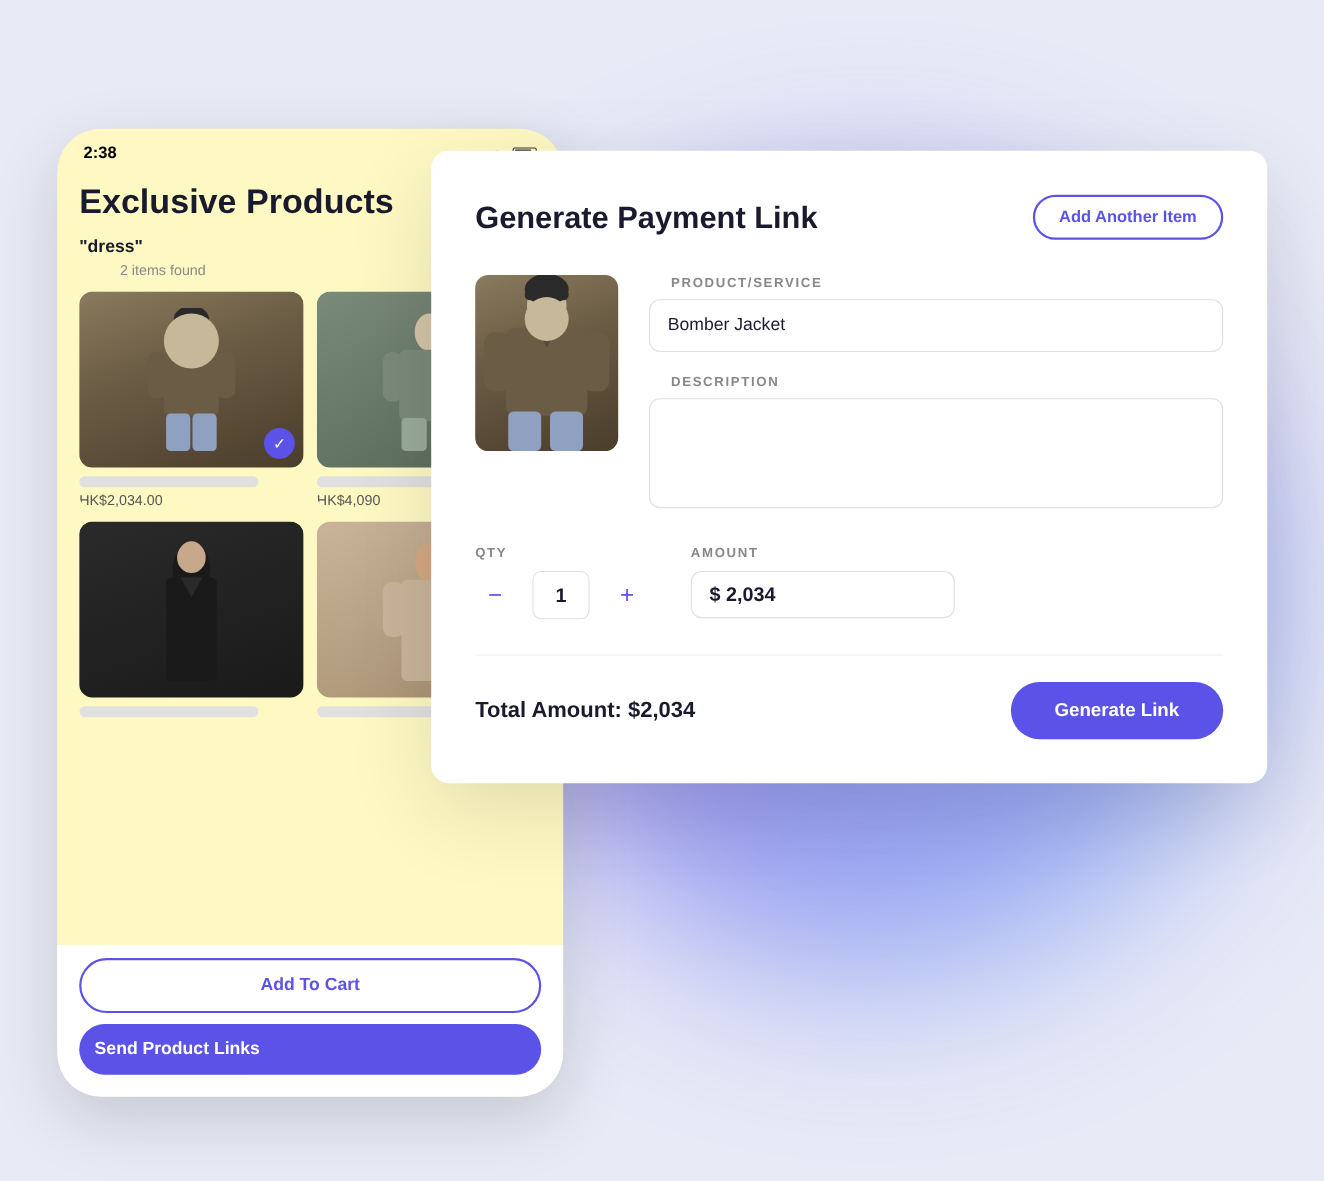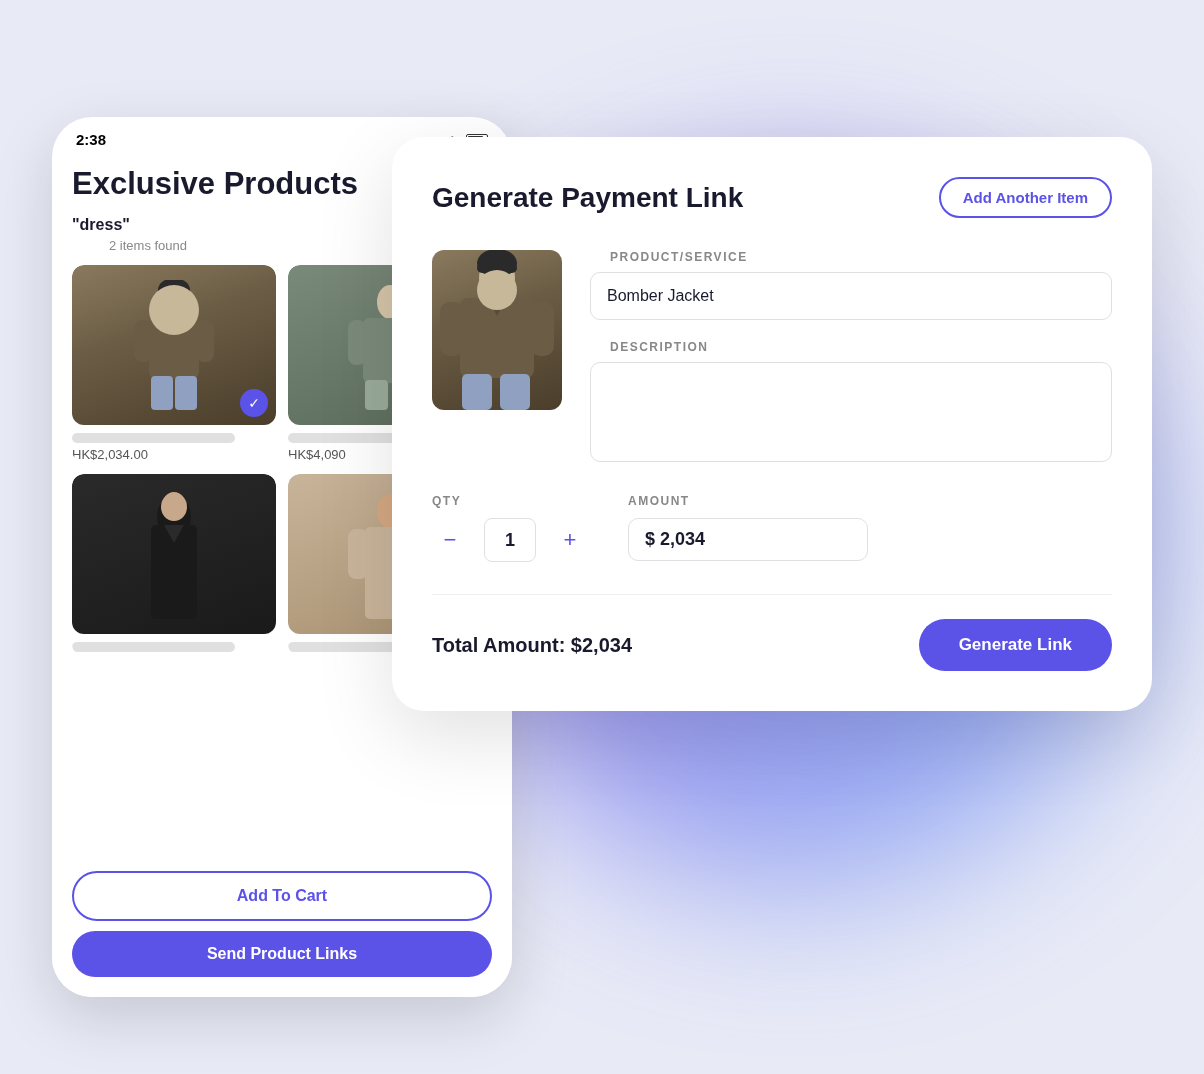--- a/index.html
+++ b/index.html
@@ -37,21 +37,21 @@
       z-index: 1;
     }
 
     
     .mobile-phone {
       position: absolute;
       left: 0;
       top: 60px;
       width: 460px;
       height: 880px;
-      background: #ffffff;
+      background: #fef9c3;
       border-radius: 40px;
       box-shadow: 0 20px 60px rgba(0,0,0,0.15);
       overflow: hidden;
       z-index: 2;
     }
 
     .phone-status-bar {
       display: flex;
       justify-content: space-between;
       align-items: center;
@@ -248,31 +248,31 @@
     .send-links-btn {
       width: 100%;
       padding: 14px;
       border: none;
       border-radius: 30px;
       background: #5b52e8;
       color: white;
       font-size: 16px;
       font-weight: 600;
       cursor: pointer;
-      text-align: center;
+      text-align: left;
     }
 
     
     .payment-card {
       position: absolute;
       right: 0;
       top: 80px;
       width: 760px;
       background: #ffffff;
-      border-radius: 32px;
+      border-radius: 16px;
       box-shadow: 0 25px 80px rgba(0,0,0,0.12);
       padding: 40px;
       z-index: 3;
     }
 
     .payment-header {
       display: flex;
       justify-content: space-between;
       align-items: center;
       margin-bottom: 32px;

